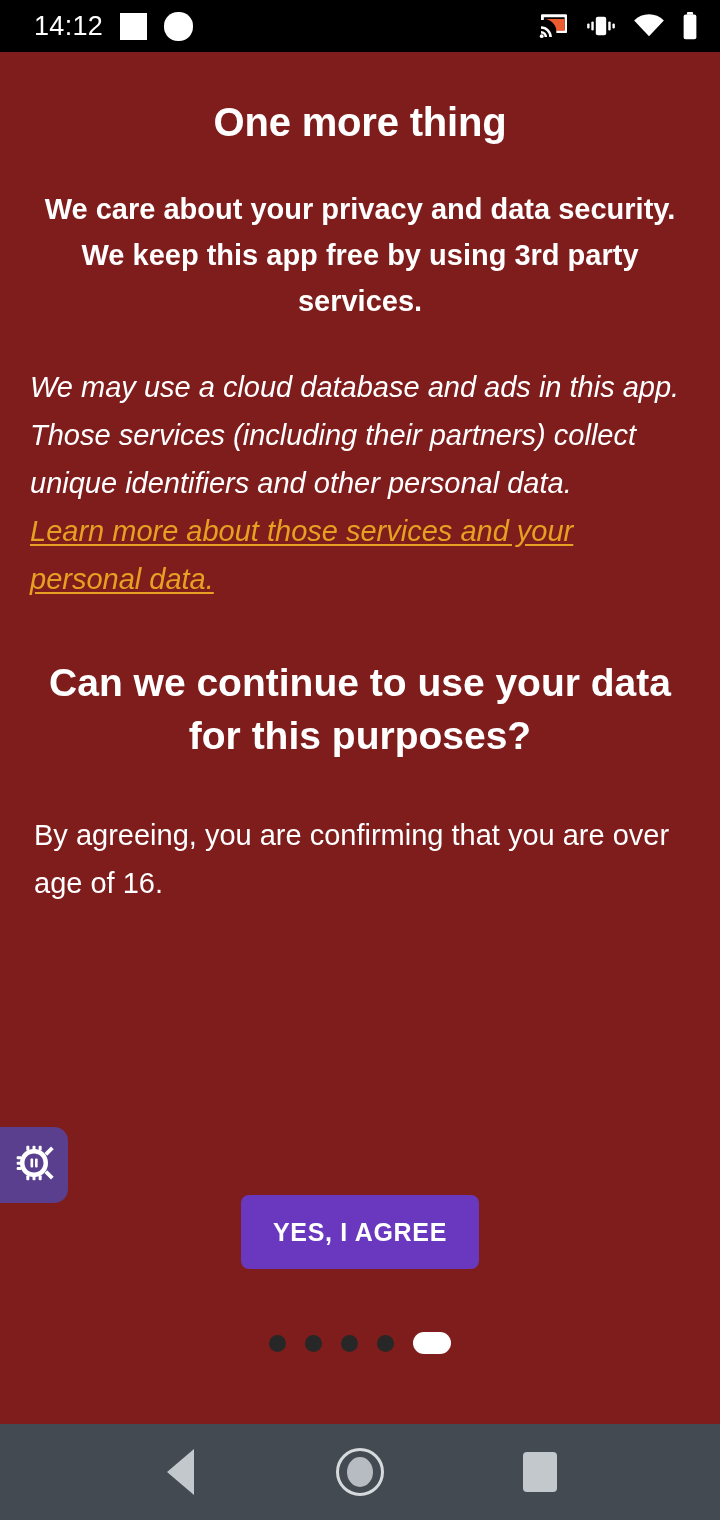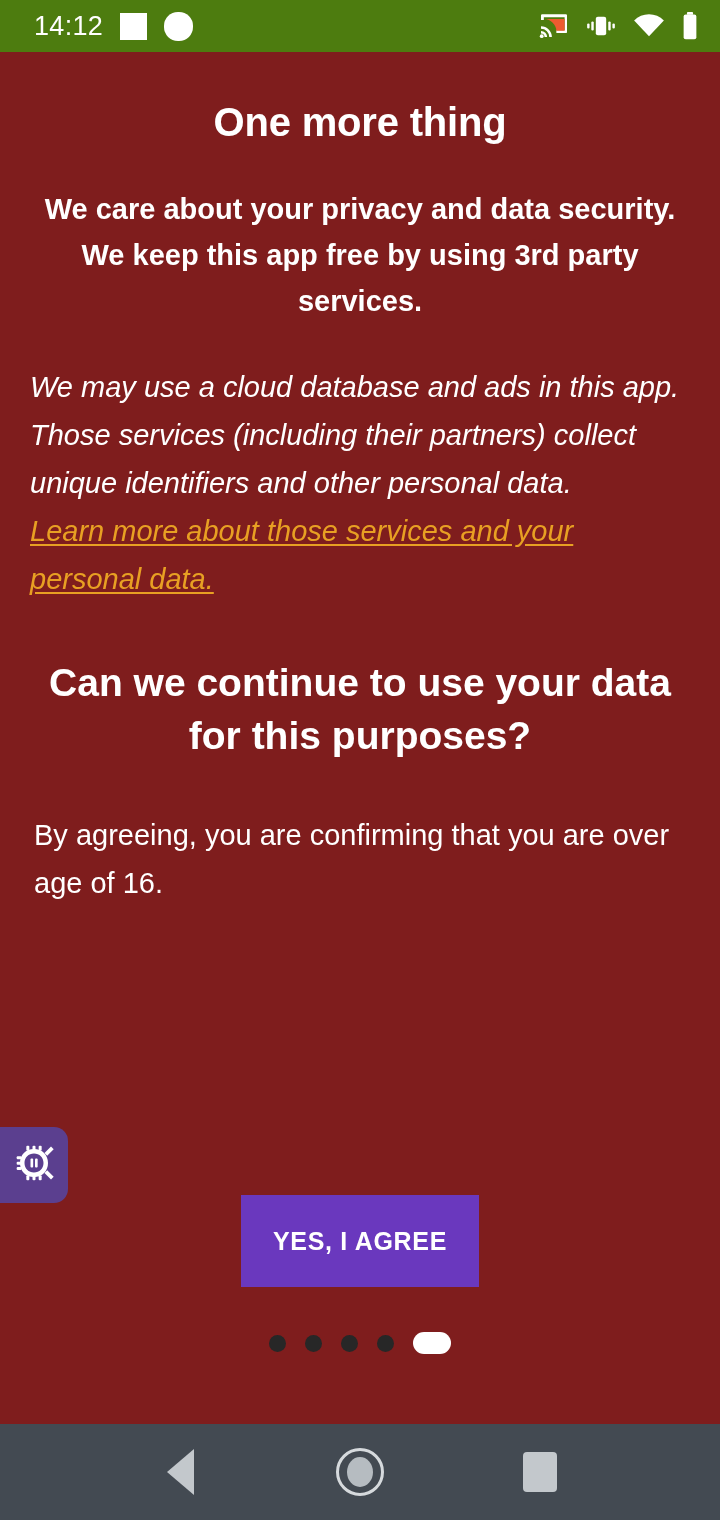--- a/index.html
+++ b/index.html
@@ -15,21 +15,21 @@
     position: relative;
     -webkit-font-smoothing: antialiased;
   }
 
   
   .status-bar {
     position: absolute;
     top: 0; left: 0;
     width: 720px;
     height: 52px;
-    background: #4d7c0f;
+    background: #000000;
     display: flex;
     align-items: center;
     justify-content: space-between;
     padding: 0 22px 0 34px;
     box-sizing: border-box;
   }
   .status-left {
     display: flex;
     align-items: center;
     gap: 17px;
@@ -167,23 +167,23 @@
     display: flex;
     justify-content: center;
   }
   .agree-button {
     background: #6a38be;
     color: #ffffff;
     font-size: 25px;
     font-weight: 700;
     letter-spacing: 0.7px;
     border: none;
-    border-radius: 0;
+    border-radius: 8px;
     padding: 0 32px;
-    height: 92px;
+    height: 74px;
     min-width: 232px;
     font-family: "Liberation Sans", sans-serif;
     cursor: pointer;
   }
 
   
   .dots {
     position: absolute;
     left: 0;
     top: 1280px;

